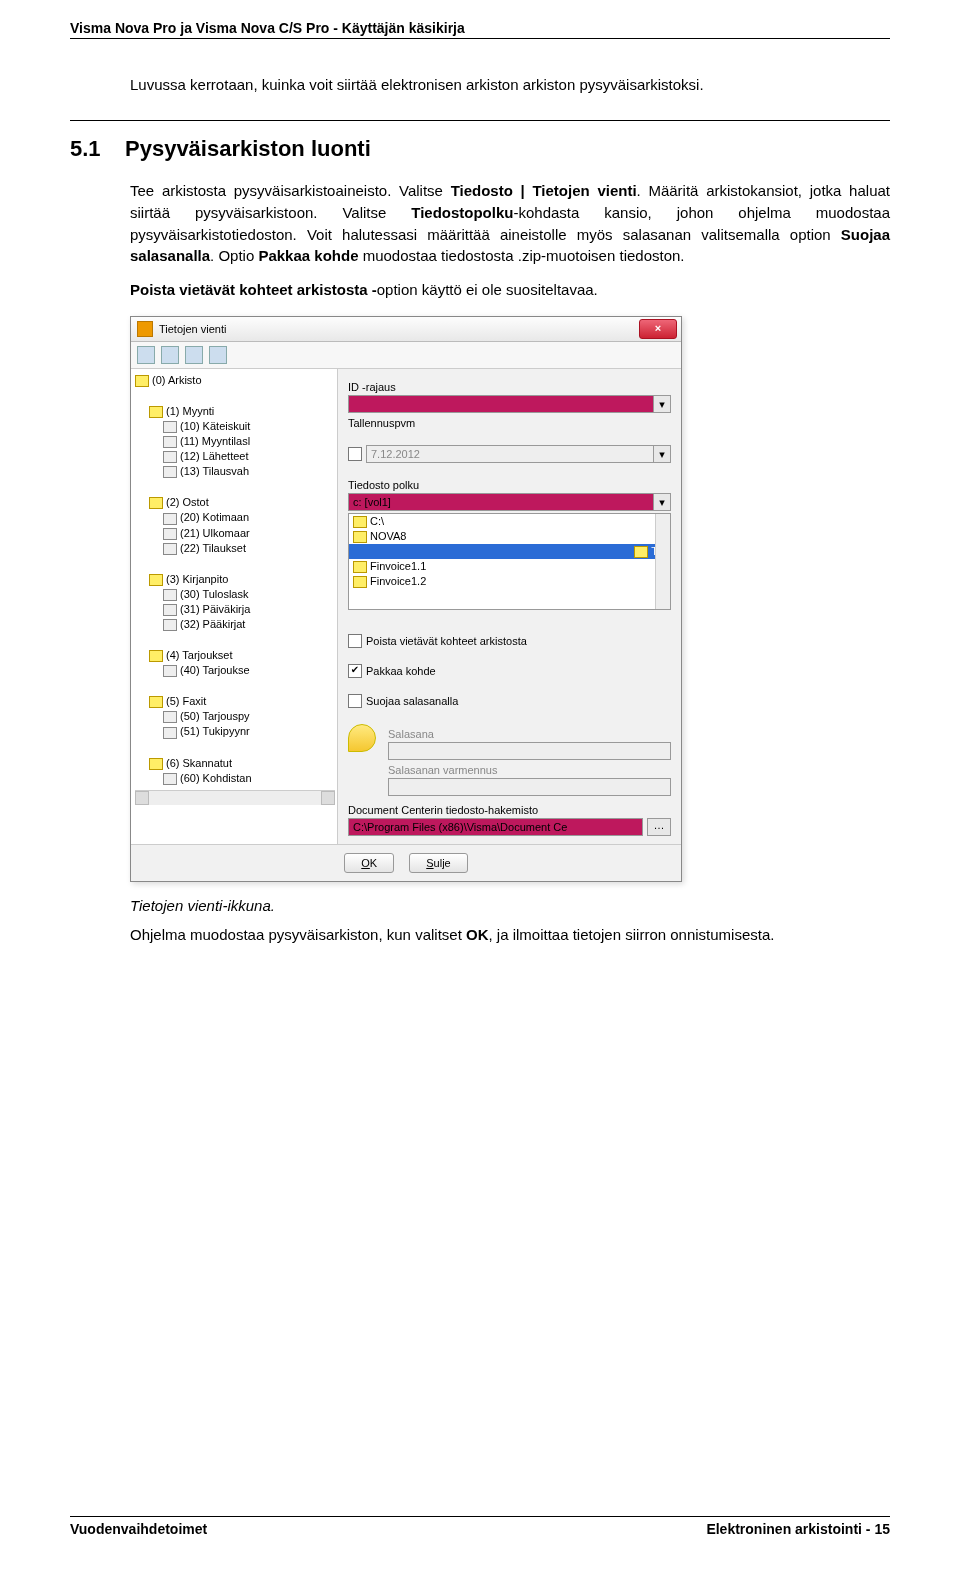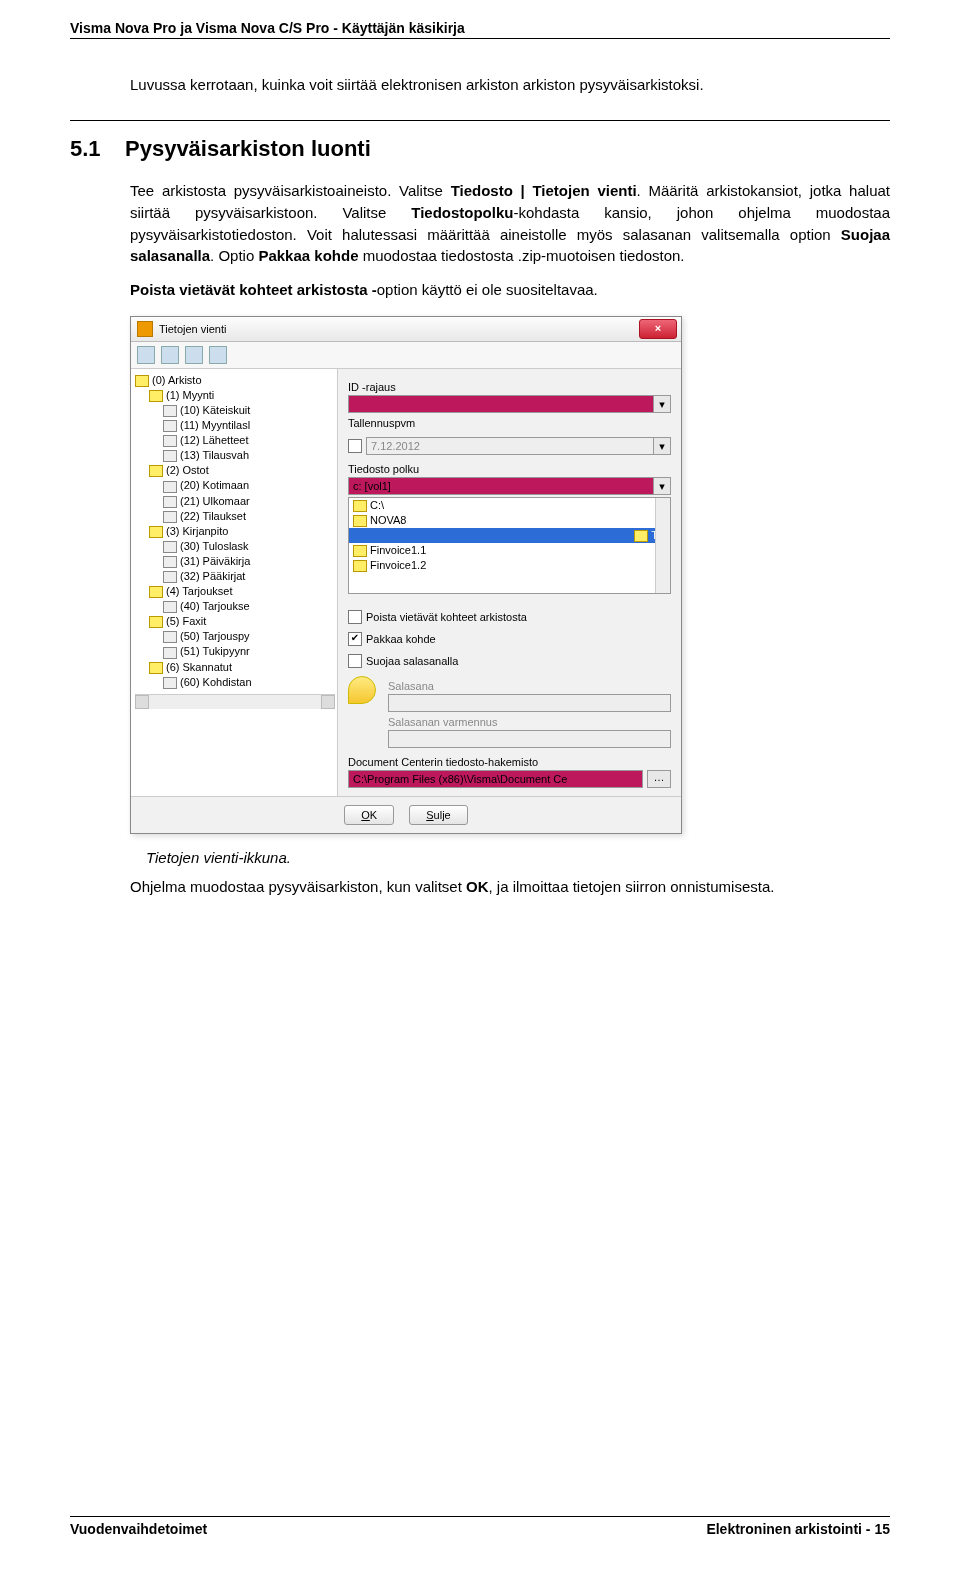--- a/index.html
+++ b/index.html
@@ -99,21 +99,21 @@
     background:#fff;
     overflow:hidden;
   }
   .shot .tree .row { white-space:nowrap; padding:1px 0; }
   .shot .tree .row .ico {
     display:inline-block; width:12px; height:10px;
     border:1px solid #b90; background:#fe6;
     margin-right:3px; vertical-align:middle;
   }
   .shot .tree .row .ico.doc { border-color:#888; background:#eee; }
-  .shot .tree .sub1 { padding-left:14px; }
+  .shot .tree .sub1 { padding-left:14px;margin-top:16px; }
   .shot .tree .sub2 { padding-left:28px; }
   .shot .tree .scroll {
     border-top:1px solid #ccc; margin-top:4px; height:14px;
     background:#eee; position:relative;
   }
   .shot .tree .scroll::before,
   .shot .tree .scroll::after {
     content:""; position:absolute; top:0; width:14px; height:14px;
     background:#ddd; border:1px solid #bbb; box-sizing:border-box;
   }
@@ -143,21 +143,21 @@
   .shot .right .listbox .item{ padding:1px 4px; }
   .shot .right .listbox .item .fico{
     display:inline-block; width:12px;height:10px;border:1px solid #b90;background:#fe6;margin-right:3px;vertical-align:middle;
   }
   .shot .right .listbox .item.sel{
     background:#2b6cd6; color:#fff;text-align:right;
   }
   .shot .right .listbox .sb{
     position:absolute; right:0; top:0; bottom:0; width:14px; background:#eee; border-left:1px solid #ccc;
   }
-  .shot .right .chkrow{ margin:8px 0; display:flex; align-items:center; gap:4px; }
+  .shot .right .chkrow{ margin:16px 0; display:flex; align-items:center; gap:4px; }
   .shot .right .chkrow .cb{
     width:12px; height:12px; border:1px solid #777; background:#fff; font-size:10px; line-height:10px; text-align:center;
   }
   .shot .right .keyrow{ display:flex; align-items:flex-start; gap:12px; margin-top:6px;}
   .shot .right .keyrow .key{
     width:26px; height:26px; border:1px solid #cb0; background:linear-gradient(#ffea80,#f5c730); border-radius:50% 50% 50% 0;
   }
   .shot .right .dc { display:flex; gap:4px; }
   .shot .right .dc .fld{flex:1}
   .shot .right .dc .btn{
@@ -166,21 +166,21 @@
   .shot .buttons{
     background:#f1f1f1; border-top:1px solid #ccc;
     padding:8px; text-align:center;
   }
   .shot .buttons .b{
     display:inline-block; border:1px solid #999; background:linear-gradient(#fff,#e4e4e4);
     padding:3px 16px; border-radius:3px; margin:0 6px; font-size:11px;
   }
   .shot .buttons .b u{ text-decoration:underline; }
   .caption {
-    margin-left: 76px;
+    margin-left: 60px;
     font-style: italic;
     margin-bottom: 10px;
   }
   .footer {
     position: absolute;
     left: 70px; right: 70px; bottom: 35px;
     border-top: 1px solid #000;
     padding-top: 4px;
     display: flex;
     justify-content: space-between;

